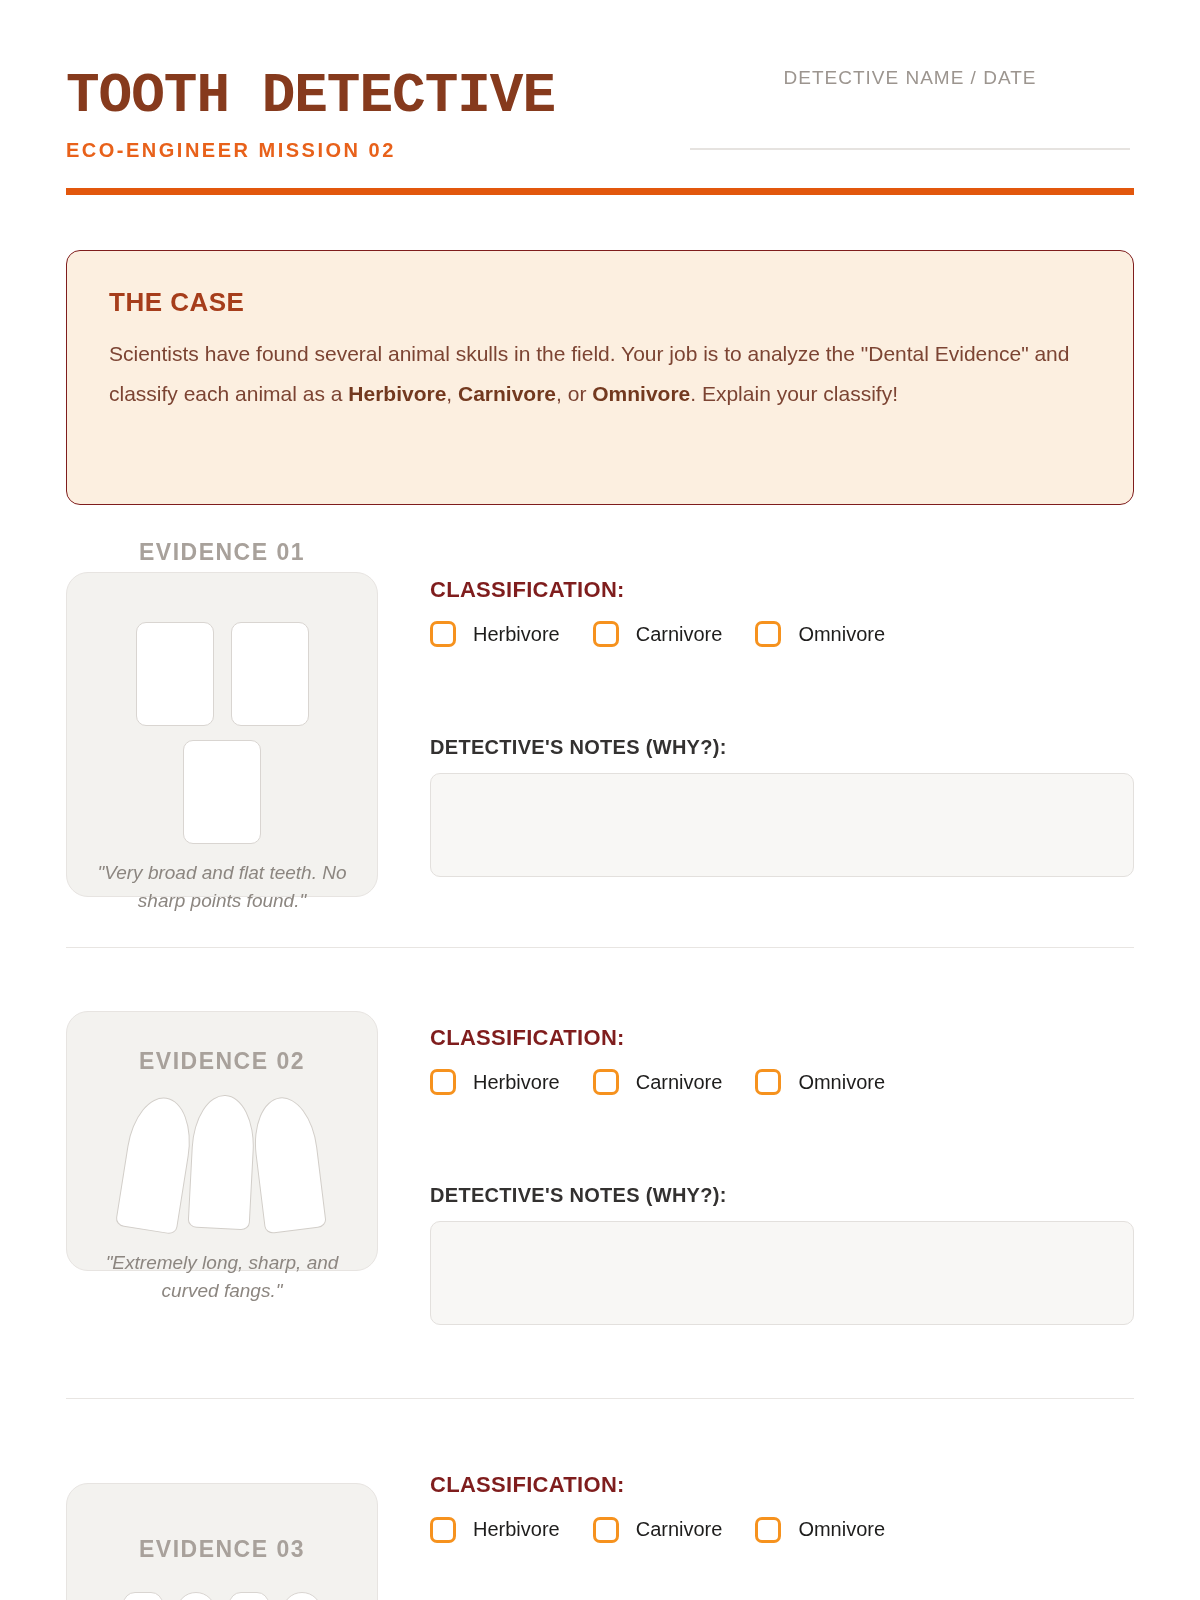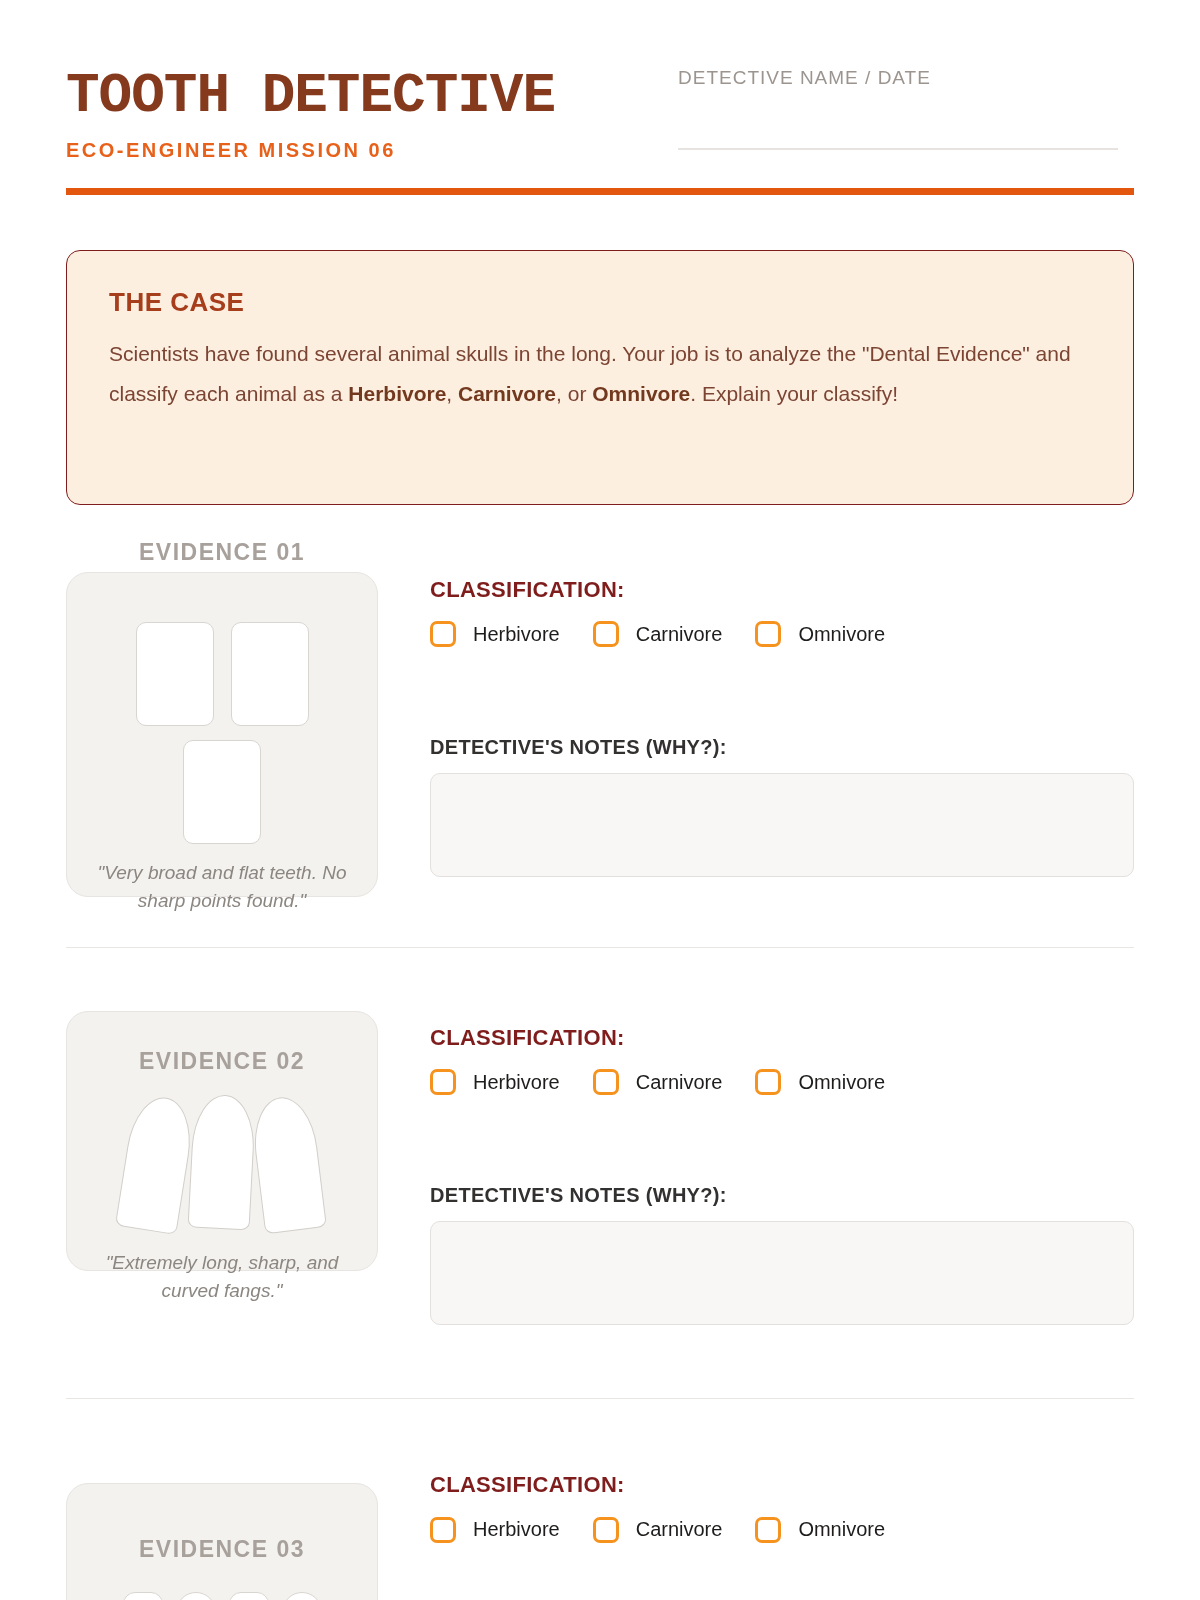--- a/index.html
+++ b/index.html
@@ -19,21 +19,21 @@
     font-family:Liberation Mono, monospace;
     font-size:56px; font-weight:900; letter-spacing:-1px;
     color:#863A1D; line-height:1;
   }
   .subtitle {
     margin-top:16px;
     font-size:20px; font-weight:800; letter-spacing:2.5px;
     color:#E8611A; line-height:1;
   }
   .header-right {
-    position:absolute; top:68px; right:16px; width:440px; text-align:left;
+    position:absolute; top:68px; right:4px; width:440px; text-align:center;
   }
   .name-label {
     font-size:19px; font-weight:500; letter-spacing:1px;
     color:#9C958F; line-height:1;
   }
   .name-line {
     margin-top:61px; height:0;
     border-bottom:2px solid #E6E3E0;
   }
   .rule { margin-top:28px; height:7px; background:#E2570D; }
@@ -140,32 +140,32 @@
 </style>
 </head>
 <body>
 
 <div class="page">
   <div class="content">
 
     <div class="header">
       <div class="header-left">
         <h1 class="title">TOOTH DETECTIVE</h1>
-        <div class="subtitle">ECO-ENGINEER MISSION 06</div>
+        <div class="subtitle">ECO-ENGINEER MISSION 02</div>
       </div>
       <div class="header-right">
         <div class="name-label">DETECTIVE NAME / DATE</div>
         <div class="name-line"></div>
       </div>
     </div>
     <div class="rule"></div>
 
     <section class="case-box">
       <h2 class="case-heading">THE CASE</h2>
-      <p class="case-body"><span>Scientists have found several animal skulls in the long. Your job is to analyze the "Dental Evidence" and classify each animal as a </span><strong>Herbivore</strong><span>, </span><strong>Carnivore</strong><span>, or </span><strong>Omnivore</strong><span>. Explain your classify!</span></p>
+      <p class="case-body"><span>Scientists have found several animal skulls in the field. Your job is to analyze the "Dental Evidence" and classify each animal as a </span><strong>Herbivore</strong><span>, </span><strong>Carnivore</strong><span>, or </span><strong>Omnivore</strong><span>. Explain your classify!</span></p>
     </section>
 
     <section class="section sec-1">
       <div class="left-col">
         <div class="ev-label above">EVIDENCE 01</div>
         <div class="card card-1">
           <div class="teeth-row row-top">
             <div class="tooth-flat"></div>
             <div class="tooth-flat"></div>
           </div>

